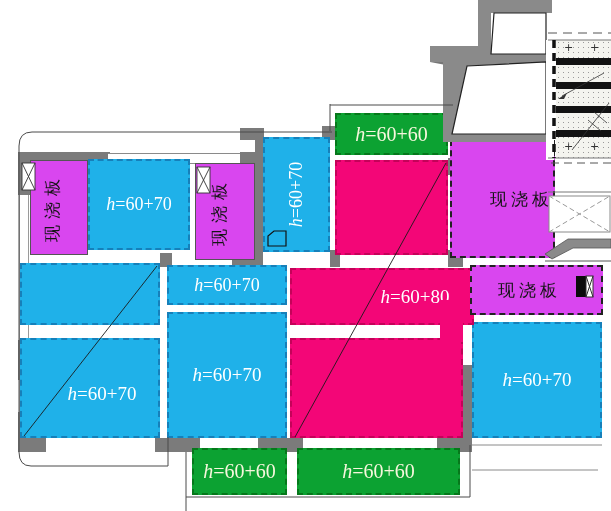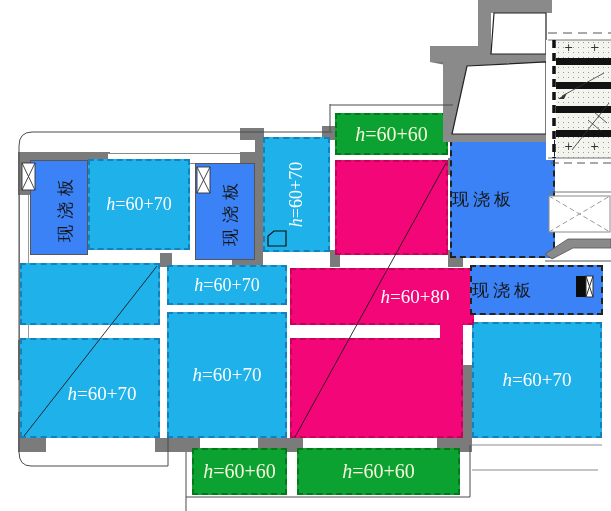--- a/index.html
+++ b/index.html
@@ -7,21 +7,21 @@
         font-family:"Liberation Serif","DejaVu Serif",serif;}
   .box{position:absolute;display:flex;align-items:center;justify-content:center;box-sizing:border-box;}
   .cy{background:var(--cyan);border:2px dashed rgba(8,40,100,.35);}
   .mg{background:var(--magenta);border:2px dashed rgba(150,0,60,.5);}
   .gr{background:var(--green);border:2px dashed rgba(0,70,0,.45);}
   .lbl{display:block;color:var(--label_text);font-size:19px;white-space:nowrap;}
   .lbl::first-letter{font-style:italic;}
   .gr .lbl{color:var(--green_label_text);font-size:20px;}
   .lbl.sm{font-size:18px;}
   .rot{transform:rotate(-90deg);}
-  .wpanel{position:absolute;background:#3b82f6;box-sizing:border-box;display:flex;align-items:center;justify-content:flex-start;}
+  .wpanel{position:absolute;background:#d946ef;box-sizing:border-box;display:flex;align-items:center;justify-content:flex-end;}
   .wpanel.dash{border:2px dashed #222;}
   .wpanel.thin{border:1px solid #555;}
   .cjk{color:#151515;font-size:17px;letter-spacing:4px;white-space:nowrap;font-family:"DejaVu Sans",sans-serif;}
   .cjk.vert{transform:rotate(-90deg);letter-spacing:6px;}
   .wall{position:absolute;background:var(--wall);}
   .window{position:absolute;background:#fff;border-top:1px solid #8a8a8a;border-bottom:1px solid #8a8a8a;box-sizing:border-box;}
   .winv{position:absolute;background:#fff;border-left:1px solid #9a9a9a;border-right:1px solid #9a9a9a;box-sizing:border-box;}
   #stair{position:absolute;left:556px;top:40px;width:55px;height:118px;background-color:#f4f4ef;
          background-image:radial-gradient(#9a9a9a 0.7px, rgba(0,0,0,0) 0.8px);background-size:5px 5px;}
   .sbar{position:absolute;left:0;width:55px;height:7px;background:#121212;}

